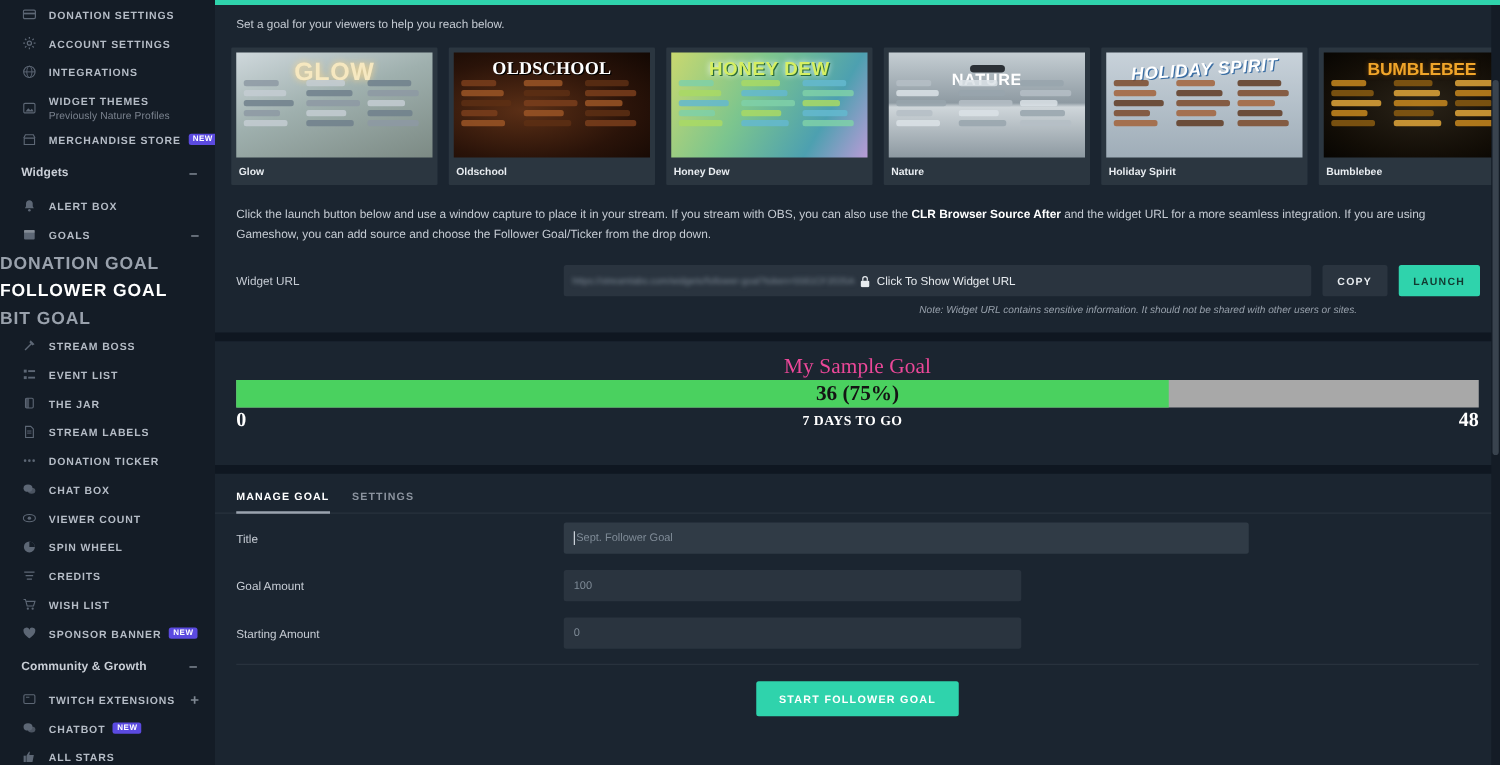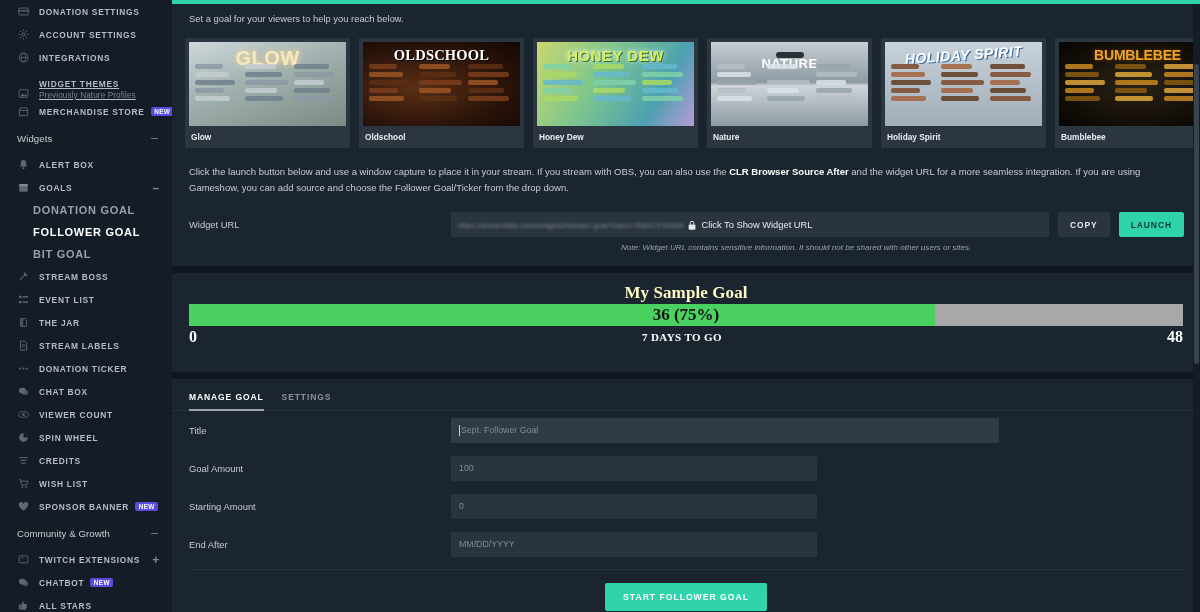--- a/index.html
+++ b/index.html
@@ -31,21 +31,21 @@
     white-space: nowrap;
   }
   .nav-item .ico {
     width: 13px; height: 13px;
     margin-right: 9px;
     flex: 0 0 13px;
     display: flex; align-items: center; justify-content: center;
     color: #5d6775;
   }
   .nav-item .ico svg { width: 11px; height: 11px; display: block; }
-  .nav-item.tall { height: 31px; align-items: flex-end; padding-top: 3px; text-decoration: underline; }
+  .nav-item.tall { height: 31px; align-items: center; padding-top: 3px; }
   .nav-item.tall .ico { margin-top: 1px; }
   .nav-label-stack { display: flex; flex-direction: column; }
   .sub-label {
     text-transform: none;
     font-weight: 400;
     font-size: 8.2px;
     color: #7b838f;
     letter-spacing: .1px;
     margin-top: 2px;
   }
@@ -57,30 +57,29 @@
     border-radius: 2px;
     margin-left: 6px;
     line-height: 1;
   }
   .section-head {
     display: flex; align-items: center; justify-content: space-between;
     padding: 0 14px 0 17px;
     height: 30px;
     color: #c9ced6;
     font-size: 9.6px;
-    font-weight: 400;
+    font-weight: 700;
     letter-spacing: .1px;
   }
   .section-head .sign { color: #7e8792; font-size: 12px; line-height: 1; }
   .sub-item {
     display: flex; align-items: center;
     height: 22px;
-    padding-left: 33px;
     color: #99a1ac;
-    font-size: 11px;
+    font-size: 14px;
     font-weight: 700;
     letter-spacing: .72px;
     text-transform: uppercase;
   }
   .sub-item.active { color: #ffffff; }
   .nav-item .right-sign { margin-left: auto; color: #7e8792; font-size: 12px; line-height: 1;}
 
   
   #main {
     flex: 1 1 auto; height: 612px;
@@ -172,29 +171,30 @@
     height:25px; padding:0 12px;
     display:flex; align-items:center; justify-content:center;
     font-size:8.4px; font-weight:700; letter-spacing:1px;
     border-radius:2px; margin-left:9px; white-space:nowrap;
   }
   .btn-copy { background:#2a343f; color:#e7ebef; }
   .btn-launch { background:#2fd3ac; color:#123a31; }
   .note {
     color:#97a0ab; font-size:8.1px; font-style:italic;
     padding: 6px 0 0 449px;
+    text-align: center;
   }
 
   
   .goal-panel { background:#1b2530; margin-top:7px; padding: 10px 0 26px 0; }
   .goal-inner { position:relative; margin: 0 17px; }
   .goal-title {
-    text-align:center; color:#fef9c3;
+    text-align:center; color:#ec4899;
     font-family: "Liberation Serif", serif;
-    font-size: 17px; font-weight:700;
+    font-size: 17px; font-weight:400;
     letter-spacing:.1px;
     margin-bottom: 1px;
   }
   .goal-bar {
     position:relative; height:22px; width:100%;
     background:#a8a8a8;
     display:flex; align-items:center; justify-content:center;
   }
   .goal-fill { position:absolute; left:0; top:0; bottom:0; background:#4ad15f; }
   .goal-val {
@@ -737,26 +737,20 @@
             <div class="finput narrow">
               <span>100</span>
             </div>
           </div>
           <div class="frow">
             <div class="flabel">Starting Amount</div>
             <div class="finput narrow">
               <span>0</span>
             </div>
           </div>
-          <div class="frow">
-            <div class="flabel">End After</div>
-            <div class="finput narrow">
-              <span>MM/DD/YYYY</span>
-            </div>
-          </div>
         </div>
       <div class="form-divider"></div>
       <div class="start-wrap">
         <div class="btn-start">START FOLLOWER GOAL</div>
       </div>
     </div>
 
     <div class="scroll-track">
       <div class="scroll-thumb"></div>
     </div>

